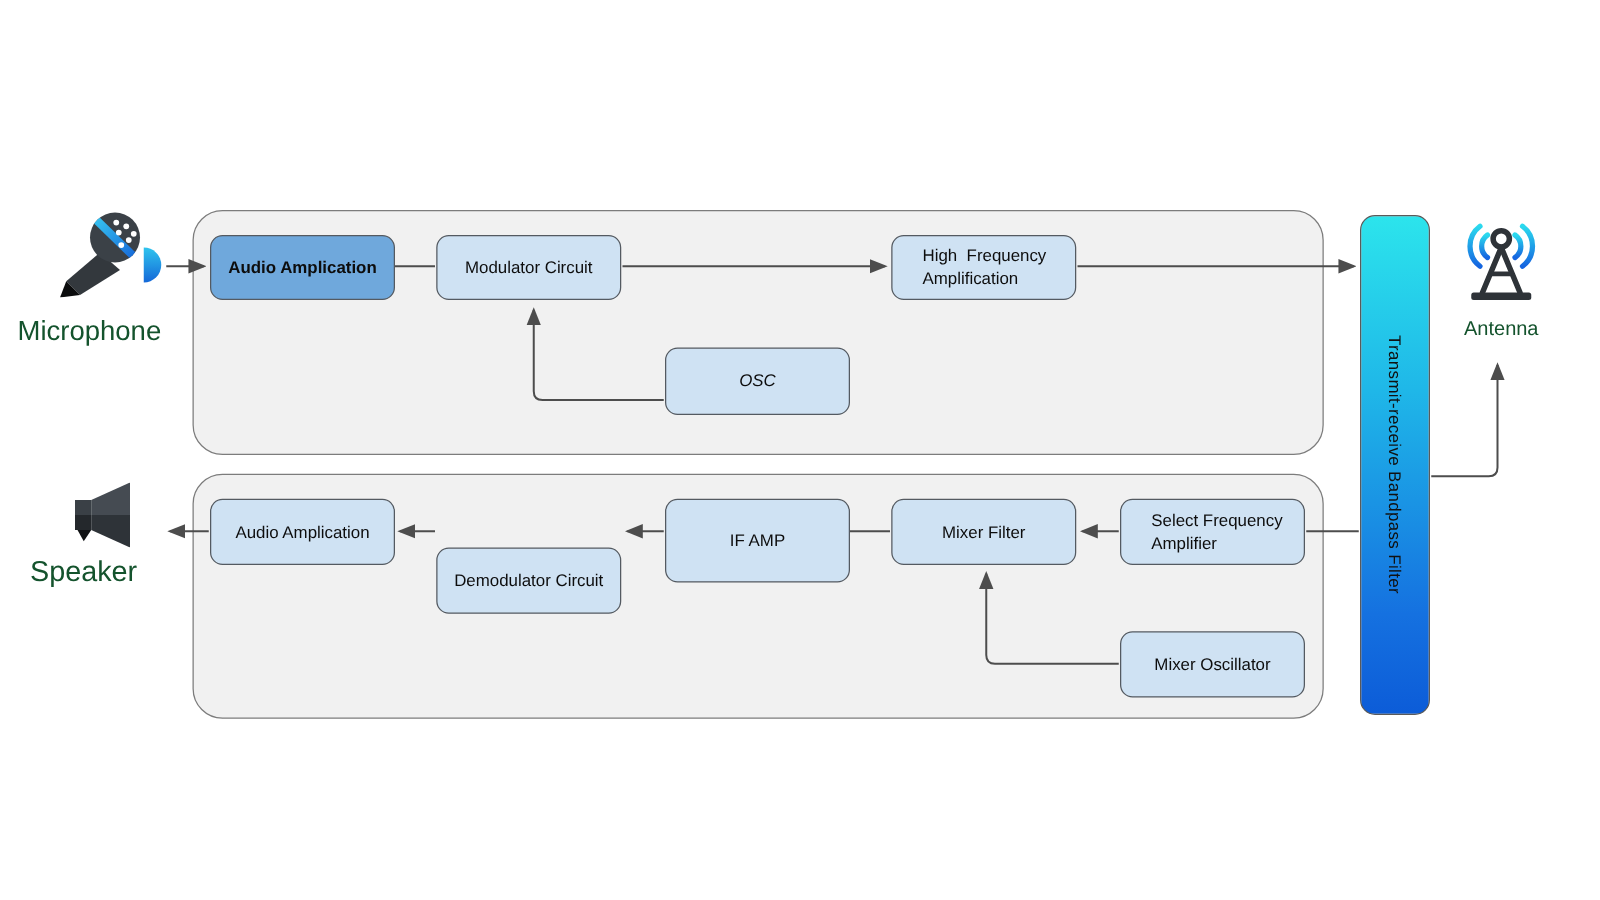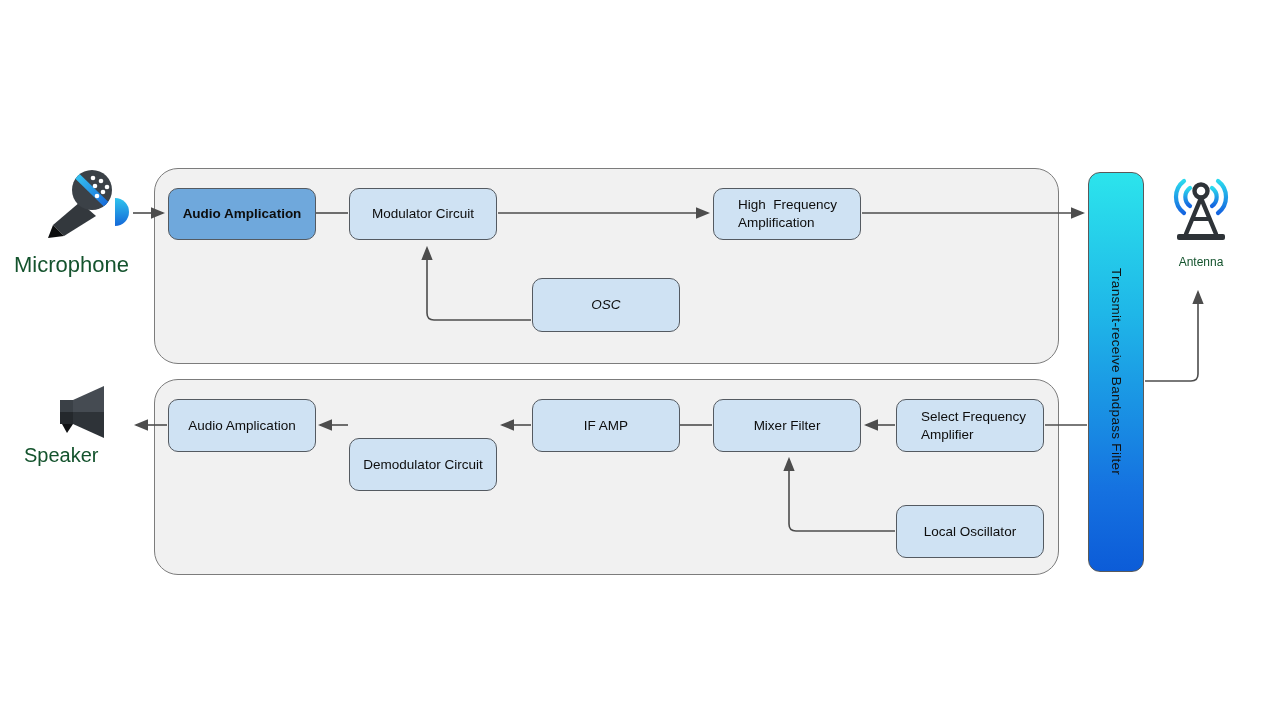--- a/index.html
+++ b/index.html
@@ -91,21 +91,21 @@
   </svg>
   <div class="device-label" style="left:14px;top:252px;font-size:22px;">Microphone</div>
 
   <svg class="icon" style="left:60px;top:386px;" width="44" height="52" viewBox="0 0 44 52">
     <polygon points="44,0 44,26 13,26 13,14" fill="#454b52"></polygon>
     <polygon points="44,26 44,52 13,38 13,26" fill="#2e3338"></polygon>
     <rect x="0" y="14" width="13" height="12" fill="#3a4046"></rect>
     <rect x="0" y="26" width="13" height="12" fill="#24282c"></rect>
     <polygon points="2,38 13,38 7,47" fill="#101214"></polygon>
   </svg>
-  <div class="device-label" style="left:24px;top:444px;font-size:20px;text-align:right;">Speaker</div>
+  <div class="device-label" style="left:24px;top:444px;font-size:23px;text-align:right;">Speaker</div>
 
   <svg class="icon" style="left:1172px;top:178px;" width="58" height="72" viewBox="0 0 58 72">
     <defs>
       <linearGradient id="antGrad" x1="0" y1="0" x2="0" y2="1">
         <stop offset="0" stop-color="#2bd9ee"></stop>
           <stop offset="1" stop-color="#1565e0"></stop>
       </linearGradient>
     </defs>
     <g stroke="url(#antGrad)" stroke-width="4.2" fill="none" stroke-linecap="round">
       <path d="M12,3 A20,20 0 0 0 12,35"></path>
@@ -114,33 +114,33 @@
       <path d="M40,10 A11,11 0 0 1 40,28"></path>
     </g>
     <g stroke="#2e3338" stroke-width="4.4" fill="none" stroke-linecap="round">
       <circle cx="29" cy="13" r="6.5"></circle>
       <path d="M29,20 L14,56"></path>
       <path d="M29,20 L44,56"></path>
       <path d="M21.5,41 L36.5,41" stroke-width="3.8"></path>
     </g>
     <rect x="5" y="56" width="48" height="6" rx="2" fill="#2e3338"></rect>
   </svg>
-  <div class="device-label" style="left:1170px;top:255px;width:62px;font-size:12px;text-align:center;">Antenna</div>
+  <div class="device-label" style="left:1170px;top:255px;width:62px;font-size:16px;text-align:center;">Antenna</div>
 
   <div class="box accent" style="left:168px;top:188px;">Audio Amplication</div>
   <div class="box" style="left:349px;top:188px;">Modulator Circuit</div>
   <div class="box multiline" style="left:713px;top:188px;">High  Frequency
 Amplification</div>
   <div class="box" style="left:532px;top:278px;height:54px;font-style:italic;">OSC</div>
 
   <div class="box" style="left:168px;top:399px;height:53px;">Audio Amplication</div>
   <div class="box" style="left:349px;top:399px;height:53px;margin-top:39px;">Demodulator Circuit</div>
-  <div class="box" style="left:532px;top:399px;height:53px;">IF AMP</div>
+  <div class="box" style="left:532px;top:399px;height:67px;">IF AMP</div>
   <div class="box" style="left:713px;top:399px;height:53px;">Mixer Filter</div>
   <div class="box multiline" style="left:896px;top:399px;height:53px;">Select Frequency
 Amplifier</div>
-  <div class="box" style="left:896px;top:505px;height:53px;">Local Oscillator</div>
+  <div class="box" style="left:896px;top:505px;height:53px;">Mixer Oscillator</div>
 
   <div class="bar">
     <span>Transmit-receive Bandpass Filter</span>
   </div>
 
 </div>
 
 </body></html>

